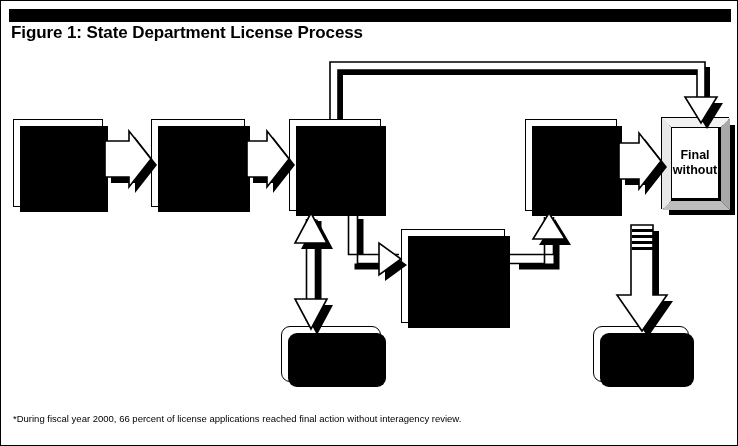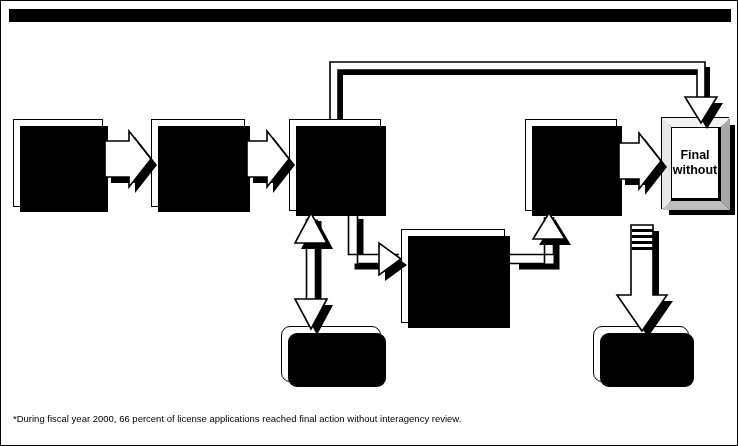--- a/index.html
+++ b/index.html
@@ -142,20 +142,21 @@
     z-index: 7;
     pointer-events: none;
   }
 </style>
 </head>
 <body>
 
 <div id="figure">
 
   <div id="title-bar"></div>
+  <div id="figure-title">Figure 1: State Department License Process</div>
 
   <svg id="connectors" viewBox="0 0 738 446">
 
     <g>
 
       <path d="M 333 120 L 333 65 L 700 65 L 700 112" fill="none" stroke="#000000" stroke-width="8" transform="translate(5,5)"></path>
 
       <path d="M 333 120 L 333 65 L 700 65 L 700 112" fill="none" stroke="#ffffff" stroke-width="8"></path>
 
       <path d="M 329 120 L 329 61 L 704 61 L 704 112" fill="none" stroke="#000000" stroke-width="1.6"></path>

